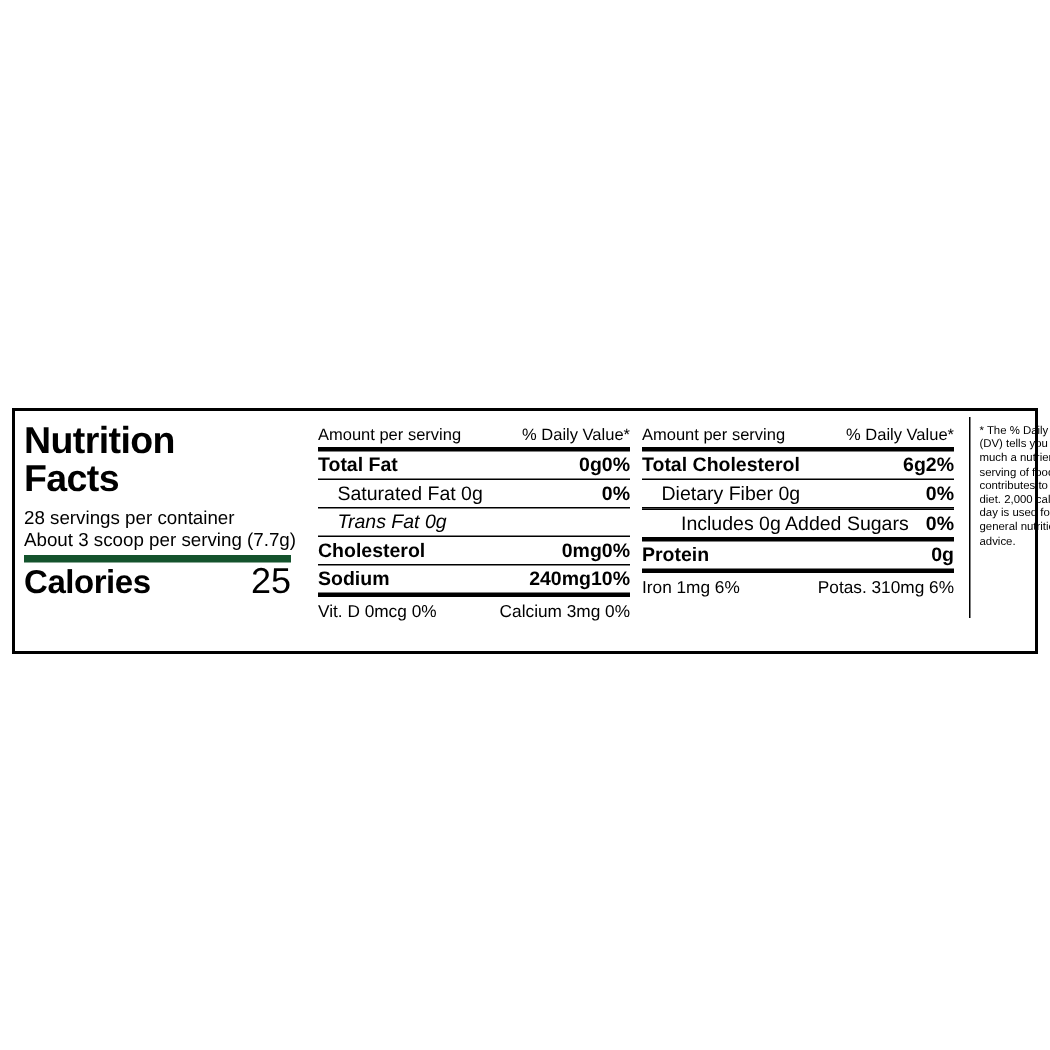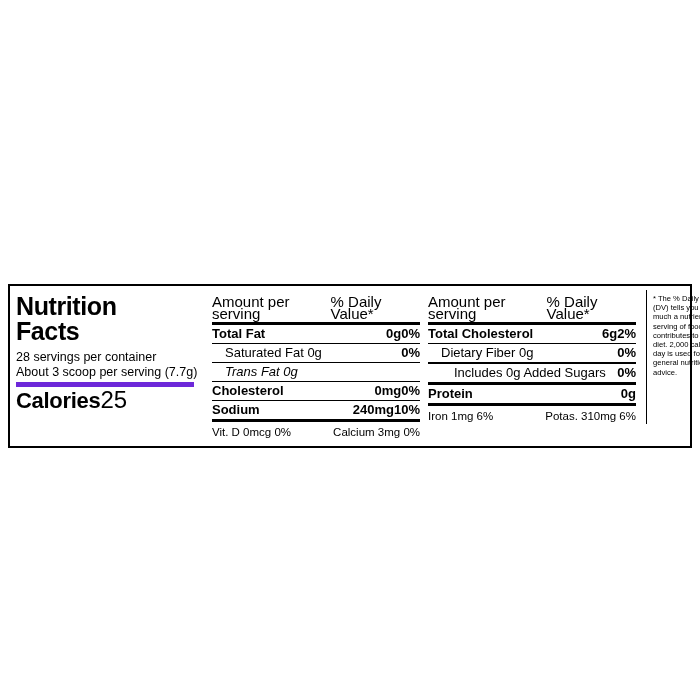--- a/index.html
+++ b/index.html
@@ -11,21 +11,21 @@
     width: 700px;
     height: 700px;
     font-family: "Liberation Sans", sans-serif;
     color: #000000;
     overflow: hidden;
   }
 
   #panel {
     position: absolute;
     left: 8px;
-    top: 284px;
+    top: 272px;
     width: 684px;
     height: 164px;
     border: 2px solid #000000;
     box-sizing: border-box;
     background: #ffffff;
   }
 
   .inner {
     position: absolute;
     left: 6px;
@@ -59,22 +59,23 @@
     font-weight: bold;
     line-height: 15px;
   }
   .serving-desc {
     font-size: 12.5px;
     line-height: 15px;
   }
   .cal-row {
     display: flex;
     align-items: baseline;
+    justify-content: space-between;
     margin-top: 2px;
-    border-top: 5px solid #6d28d9;
+    border-top: 5px solid #14532d;
     padding-top: 1px;
     width: 178px;
   }
   .cal-label {
     font-weight: bold;
     font-size: 22px;
     line-height: 24px;
     letter-spacing: -0.3px;
   }
   .cal-value {
@@ -87,21 +88,21 @@
   .col-nutr {
     flex: 0 0 auto;
     padding-top: 6px;
   }
   .col-a { width: 208px; margin-left: 8px; }
   .col-b { width: 208px; margin-left: 8px; }
 
   .hdr {
     display: flex;
     justify-content: space-between;
-    font-size: 15px;
+    font-size: 11px;
     line-height: 12px;
     padding-bottom: 2px;
   }
   .rule-thick { border-top: 3px solid #000000; }
   .rule-thin  { border-top: 1px solid #000000; }
 
   .row {
     display: flex;
     justify-content: space-between;
     align-items: baseline;

